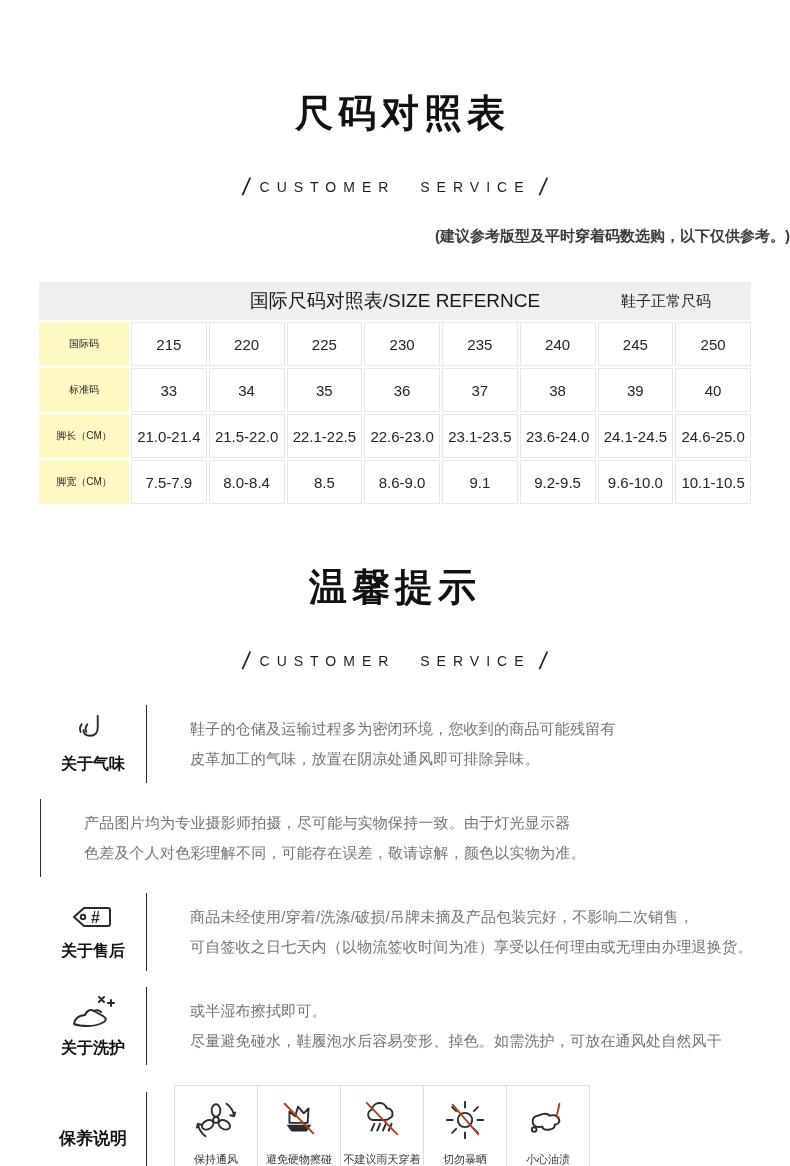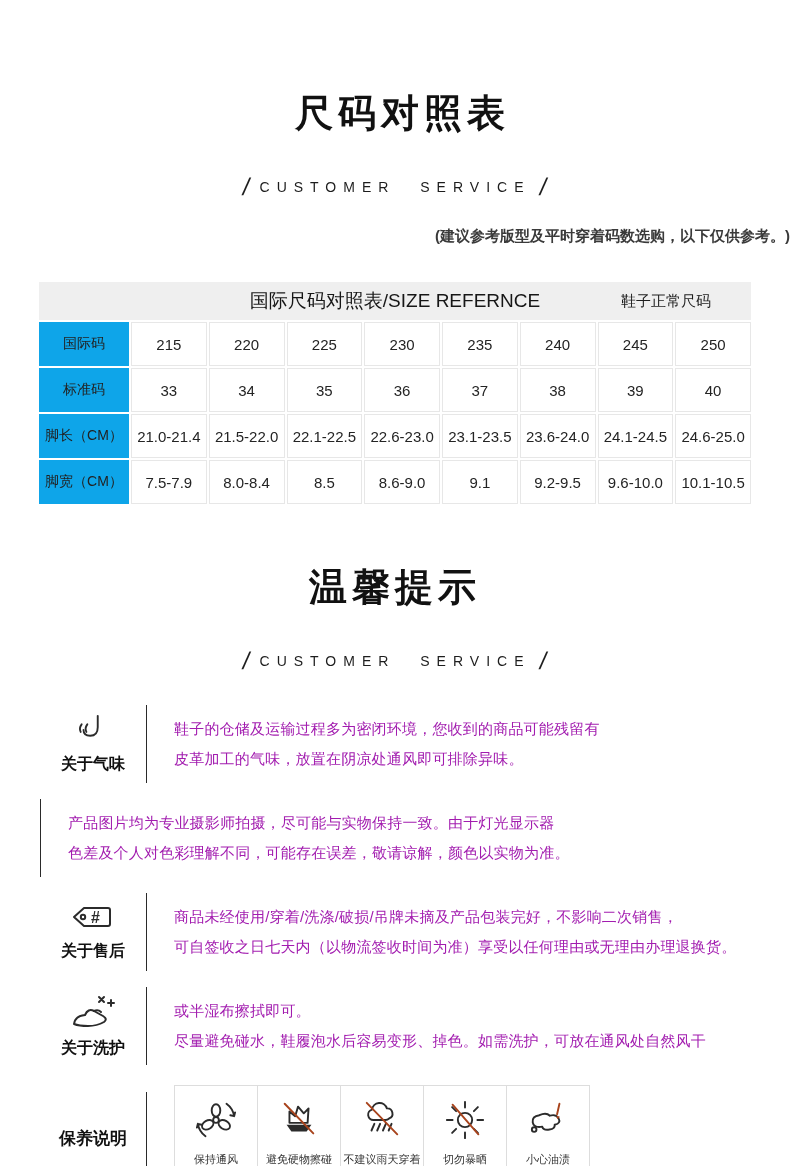--- a/index.html
+++ b/index.html
@@ -14,31 +14,31 @@
   .cs-line { display:flex; justify-content:center; align-items:center; margin-top:36px; color:#1d1d1d; }
   .cs-slash { font-size:24px; font-weight:300; transform:skewX(-10deg); padding:0 10px; line-height:1; }
   .cs-text { font-size:14px; letter-spacing:7px; word-spacing:14px; font-weight:500; }
   .note { text-align:right; margin-top:28px; font-size:15px; color:#3a3a3a;font-weight:bold; }
 
   
   .size-table { margin:34px 0 0 37px; width:716px; border-collapse:separate; border-spacing:2px; }
   .size-table td { text-align:center; vertical-align:middle; }
   .th-band { background:#efefef; height:38px; position:relative; font-size:19px; color:#161616; }
   .th-right { position:absolute; right:40px; top:50%; transform:translateY(-50%); font-size:15px; color:#1c1c1c; }
-  .row-label { background:#0ea5e9; width:90px; height:34px; font-size:14px; color:#222; }
+  .row-label { background:#fef9c3; width:90px; height:34px; font-size:10px; color:#222; }
   .data-cell { background:#ffffff; border:1px solid #e7e7e7; height:44px; font-size:15px; color:#242424; }
 
   
   .tips-list { margin-top:24px; }
   .tip-row { display:flex; align-items:center; padding-left:40px; height:94px; }
   .tip-left { width:106px; display:flex; flex-direction:column; align-items:center; flex-shrink:0; }
   .tip-label { font-size:16px; font-weight:700; color:#111; margin-top:5px; white-space:nowrap; }
   .vdiv { width:1px; background:#2a2a2a; height:78px; flex-shrink:0; }
   .vdiv.tall { height:92px; }
-  .tip-text { margin-left:27px; font-size:15px; line-height:30px; color:#a21caf; letter-spacing:0.2px; white-space:nowrap; }
+  .tip-text { margin-left:43px; font-size:15px; line-height:30px; color:#737373; letter-spacing:0.2px; white-space:nowrap; }
 
   
   .care-row { display:flex; align-items:center; padding-left:40px; margin-top:12px; }
   .care-left { width:106px; display:flex; justify-content:center; flex-shrink:0; }
   .care-label { font-size:17px; font-weight:700; color:#111; white-space:nowrap; }
   .care-boxes { display:flex; margin-left:27px; }
   .care-box { width:84px; height:106px; border:1px solid #ddd; margin-left:-1px; background:#fff;
               display:flex; flex-direction:column; align-items:center; padding-top:13px; }
   .care-box:first-child { margin-left:0; }
   .care-text { font-size:11px; color:#333; margin-top:11px; white-space:nowrap; }

